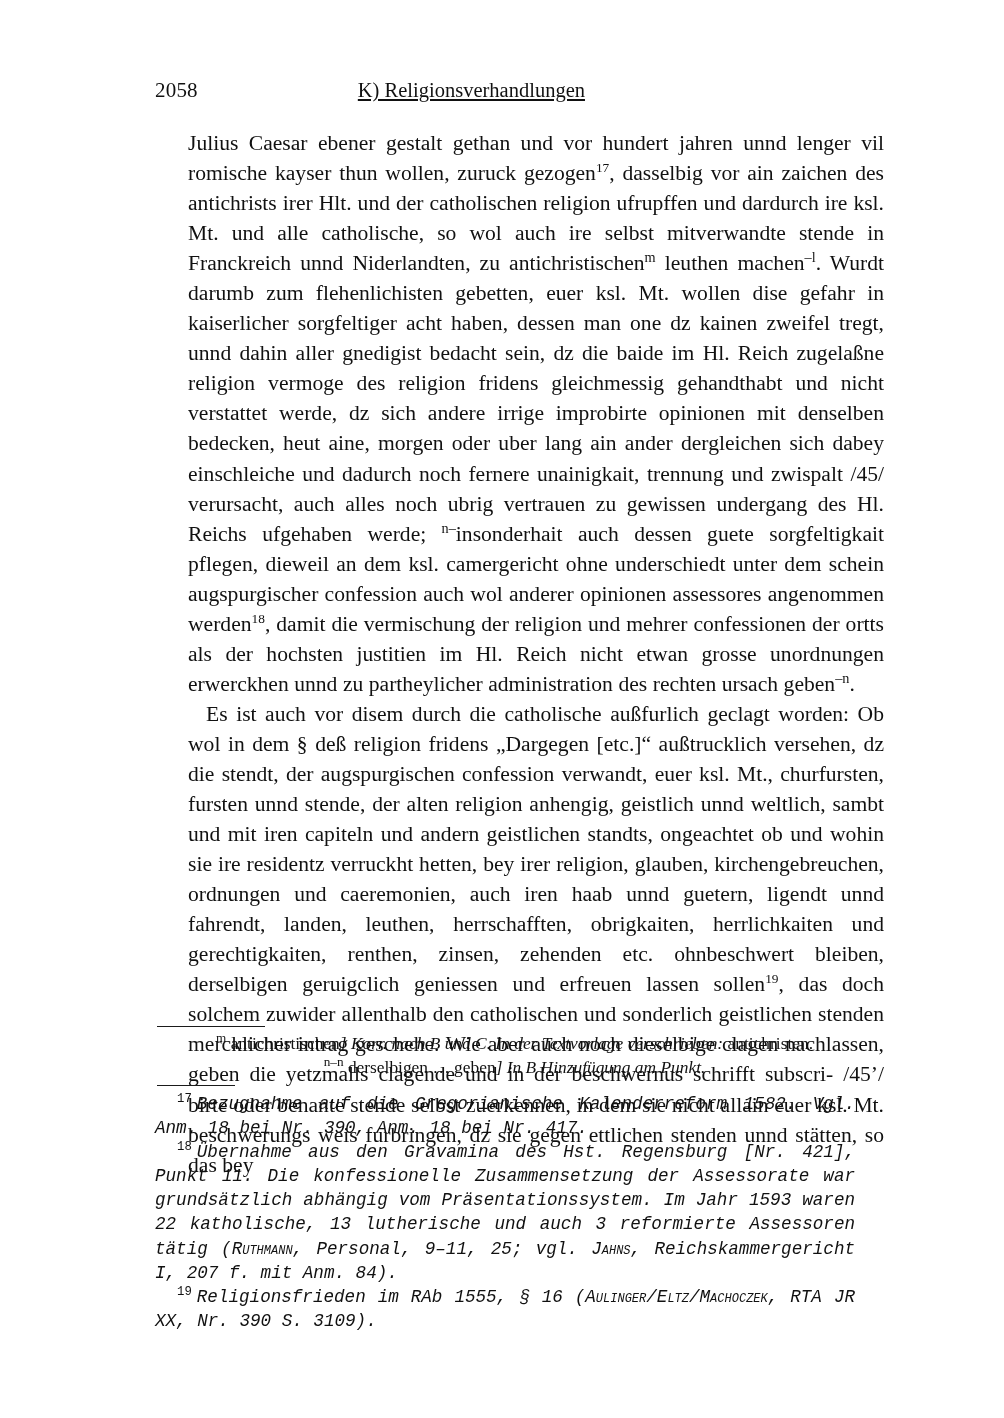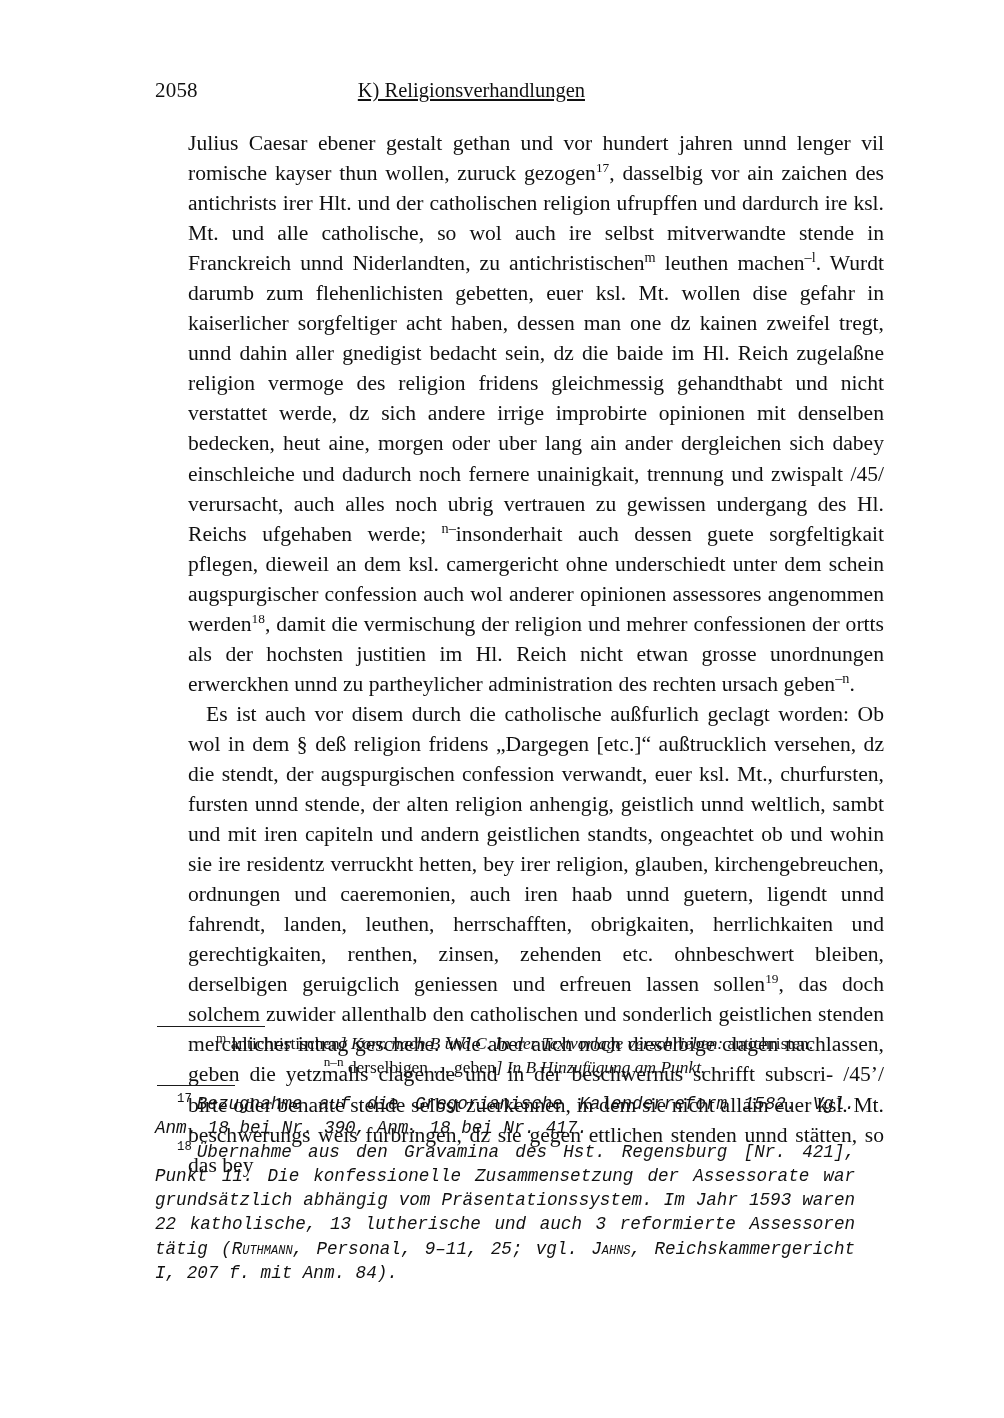--- a/index.html
+++ b/index.html
@@ -174,16 +174,17 @@
   </div>
 
   <hr class="rule rule-foot">
 
   <div class="footnotes">
 
     <p class="fn"><span class="fn-num">17</span><span>Bezugnahme auf die Gregorianische Kalenderreform 1582. Vgl. Anm. 18 bei Nr. 390, Anm. 18 bei Nr. 417.</span></p>
 
     <p class="fn"><span class="fn-num">18</span><span>Übernahme aus den Gravamina des Hst. Regensburg [Nr. 421], Punkt 11. Die konfessionelle Zusammensetzung der Assessorate war grundsätzlich abhängig vom Präsentationssystem. Im Jahr 1593 waren 22 katholische, 13 lutherische und auch 3 reformierte Assessoren tätig (</span><span class="sc">Ruthmann</span><span>, Personal, 9–11, 25; vgl. </span><span class="sc">Jahns</span><span>, Reichskammergericht I, 207 f. mit Anm. 84).</span></p>
 
+    <p class="fn"><span class="fn-num">19</span><span>Religionsfrieden im RAb 1555, § 16 (</span><span class="sc">Aulinger</span><span class="sc">/</span><span class="sc">Eltz</span><span class="sc">/</span><span class="sc">Machoczek</span><span>, RTA JR XX, Nr. 390 S. 3109).</span></p>
 
   </div>
 
 </div>
 
 </body></html>

